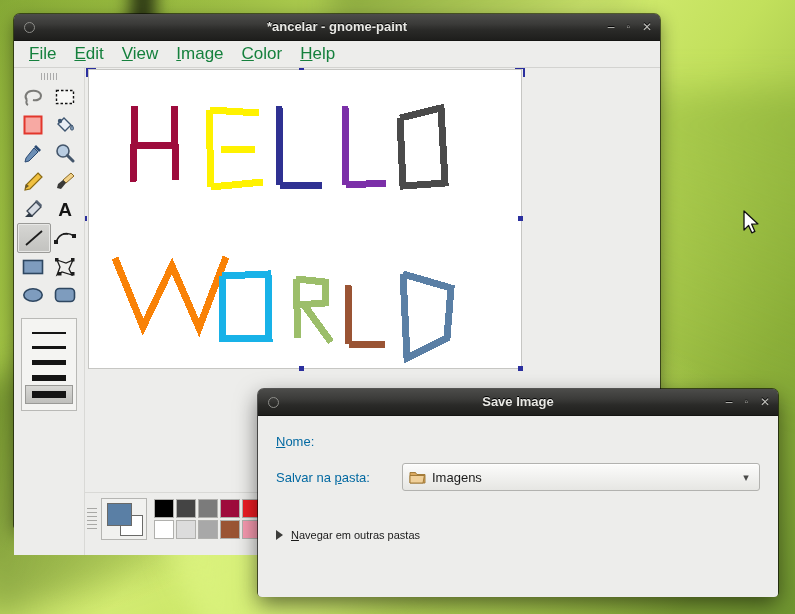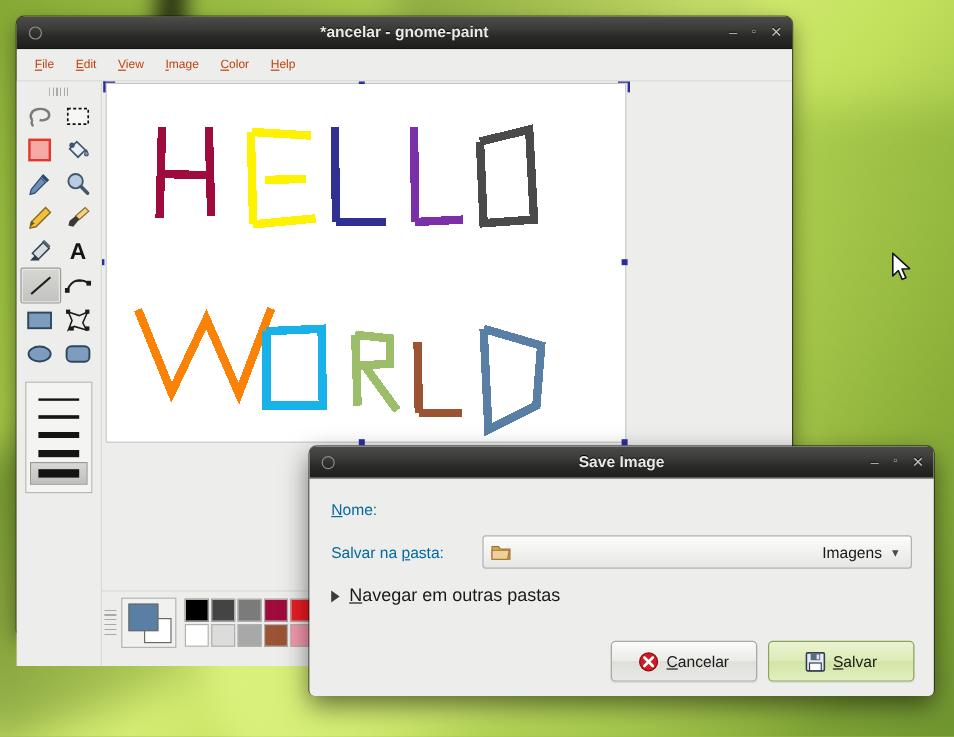--- a/index.html
+++ b/index.html
@@ -44,21 +44,21 @@
   .titlebar .appdot{position:absolute;left:10px;top:8px;width:9px;height:9px;border-radius:50%;
     border:1px solid #8d8d89;}
   .wbtns{position:absolute;right:8px;top:0;height:26px;display:flex;align-items:center;gap:12px;}
   .wbtn{color:#bfbfbb;font-size:12px;line-height:26px;cursor:default;text-shadow:0 -1px 0 #000;}
   .wbtn.mx{font-size:10px;}
 
   
   #paintwin{left:14px;top:14px;width:646px;height:514px;}
   #menubar{height:26px;background:#ededeb;display:flex;align-items:center;padding:0 6px;
     border-bottom:1px solid #d3d3d0;}
-  .menu-item{padding:3px 9px;color:#c2410c;font-size:10px;}
+  .menu-item{padding:3px 9px;color:#15803d;font-size:17px;}
   .menu-item u{text-decoration:underline;}
   #paintbody{display:flex;height:calc(100% - 27px);background:#ededeb;}
 
   
   #toolpanel{width:70px;background:#ededeb;padding-top:4px;
     border-right:1px solid #d9d9d6;display:flex;flex-direction:column;align-items:center;}
   .grip{width:16px;height:7px;margin:1px 0 3px 0;
     background:repeating-linear-gradient(90deg,#aaa 0 1px,transparent 1px 3px);}
   #toolgrid{width:64px;display:grid;grid-template-columns:32px 32px;}
   .tool{width:32px;height:28px;display:flex;align-items:center;justify-content:center;}
@@ -85,39 +85,39 @@
   #paletteinner{position:absolute;left:0;top:3px;height:46px;display:flex;align-items:center;}
   .pgrip{width:10px;height:22px;margin:0 4px 0 2px;
     background:repeating-linear-gradient(180deg,#a8a8a5 0 1px,transparent 1px 4px);}
   #fgbg{position:relative;width:44px;height:40px;background:#f1f1ef;border:1px solid #b5b5b2;margin-right:7px;}
   #fgsw{position:absolute;left:5px;top:4px;width:23px;height:21px;border:1px solid #6a6a68;}
   #bgsw{position:absolute;left:18px;top:16px;width:21px;height:19px;background:#fff;border:1px solid #6a6a68;}
   .pal-col{display:flex;flex-direction:column;gap:2px;margin-right:2px;}
   .pal-sw{width:18px;height:17px;border:1px solid #b0b0ad;background-clip:padding-box;}
 
   
-  #savedlg{left:258px;top:372px;width:520px;height:207px;border-radius:6px 6px 4px 4px;
+  #savedlg{left:258px;top:389px;width:520px;height:207px;border-radius:6px 6px 4px 4px;
     box-shadow:0 8px 22px rgba(0,0,0,.55),0 0 0 1px rgba(0,0,0,.6);}
   #dlgbody{padding:18px 18px 14px 18px;background:#ededeb;height:calc(100% - 26px);
     box-sizing:border-box;border-radius:0 0 4px 4px;position:relative;}
   .frow{display:flex;align-items:center;margin-bottom:14px;}
   .flabel{width:126px;font-size:13px;color:#0369a1;}
   .flabel u{text-decoration:underline;}
   #nameinput{flex:1;height:24px;background:#fff;border:1px solid #6fa52e;border-radius:2px;
     display:flex;align-items:center;padding:0 4px;box-shadow:inset 0 0 0 1px #fff;}
   #nameval{background:#e4f0b4;color:#141414;font-size:13px;padding:1px 1px;}
   #foldercombo{flex:1;height:26px;border:1px solid #b2b2af;border-radius:3px;
     background:linear-gradient(180deg,#fcfcfb,#e6e6e3);display:flex;align-items:center;
     padding:0 2px 0 6px;box-shadow:0 1px 0 rgba(255,255,255,.8) inset;}
-  #folderlabel{flex:1;font-size:13px;color:#1a1a1a;margin-left:6px;text-align:right;}
+  #folderlabel{flex:1;font-size:13px;color:#1a1a1a;margin-left:6px;}
   .combo-arrow{width:22px;text-align:center;color:#4a4a48;font-size:11px;}
   #expander{display:flex;align-items:center;gap:8px;margin-top:2px;}
   .tri{width:0;height:0;border-left:7px solid #3c3c3a;border-top:5px solid transparent;
        border-bottom:5px solid transparent;}
-  #expander span{font-size:15px;color:#1a1a1a;}
+  #expander span{font-size:11px;color:#1a1a1a;margin-top:24px;}
   #expander u{text-decoration:underline;}
   #dlgbtns{position:absolute;right:16px;bottom:12px;display:flex;gap:9px;}
   .btn{height:32px;min-width:96px;border:1px solid #a9a9a6;border-radius:4px;
     display:flex;align-items:center;justify-content:center;gap:6px;padding:0 12px;
     background:linear-gradient(180deg,#fbfbfa 0%,#eaeae7 50%,#dededa 51%,#e9e9e6 100%);
     font-size:13px;color:#1a1a1a;box-shadow:0 1px 1px rgba(0,0,0,.08);}
   .btn u{text-decoration:underline;}
   .btn.default{border:1px solid #8aa653;
     background:linear-gradient(180deg,#eaf3d2 0%,#dcecb6 50%,#d2e5a4 51%,#e2efc2 100%);}
 
@@ -392,36 +392,18 @@
         <span id="folderlabel">Imagens</span>
         <span class="combo-arrow">▾</span>
       </div>
     </div>
 
     <div id="expander">
       <span class="tri"></span>
       <span><u>N</u>avegar em outras pastas</span>
     </div>
 
-    <div id="dlgbtns">
-      <div class="btn">
-        <svg width="17" height="17" viewBox="0 0 17 17">
-          <circle cx="8.5" cy="8.5" r="7.5" fill="#cf1b24" stroke="#8e0d14" stroke-width="1"></circle>
-          <path d="M5 5l7 7M12 5l-7 7" stroke="#fff" stroke-width="2.3" stroke-linecap="round"></path>
-        </svg>
-        <span><u>C</u>ancelar</span>
-      </div>
-      <div class="btn default">
-        <svg width="17" height="17" viewBox="0 0 17 17">
-          <rect x="1" y="1" width="15" height="15" rx="1" fill="#e8eef5" stroke="#35404d" stroke-width="1.4"></rect>
-          <rect x="4.5" y="1.6" width="8" height="5.6" fill="#5b6c80"></rect>
-          <rect x="9.5" y="2.4" width="2.2" height="4" fill="#dfe6ee"></rect>
-          <rect x="3.6" y="9.5" width="9.8" height="6.4" fill="#fff" stroke="#35404d" stroke-width="1"></rect>
-        </svg>
-        <span><u>S</u>alvar</span>
-      </div>
-    </div>
   </div>
 </div>
 
 <svg id="cursor" width="18" height="26" viewBox="0 0 18 26" style="left: 742px; top: 210px;">
   <path d="M2 1l0 19 4.6-4.6 3.2 7.4 3.1-1.4-3.2-7.2 6.3-.3z" fill="#fff" stroke="#111" stroke-width="1.3" stroke-linejoin="round"></path>
 </svg>
 
 </body></html>

